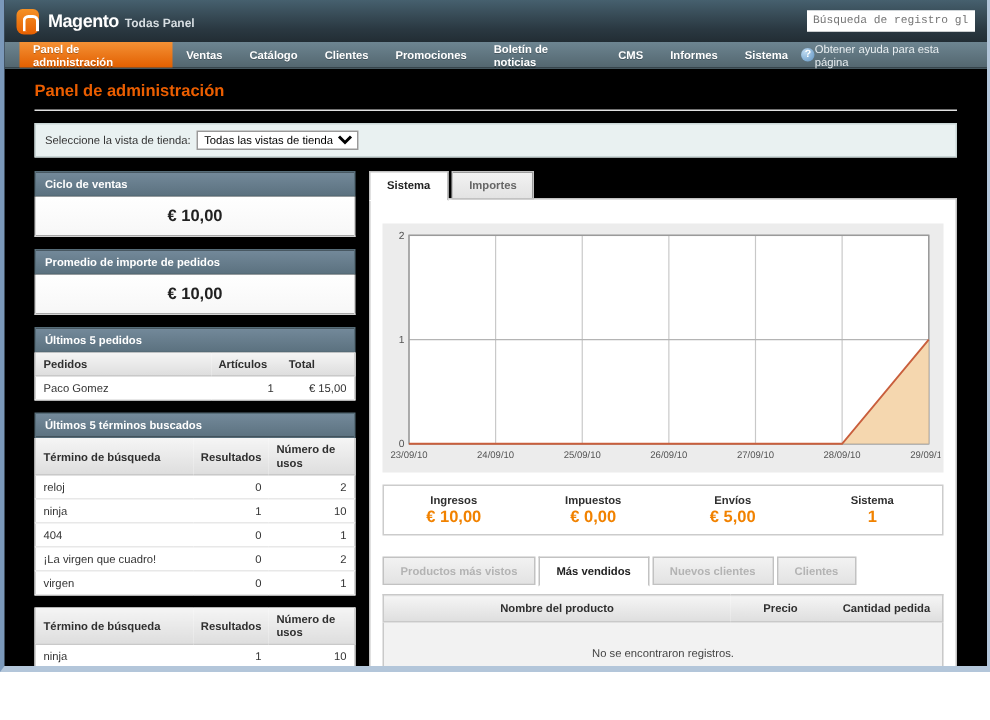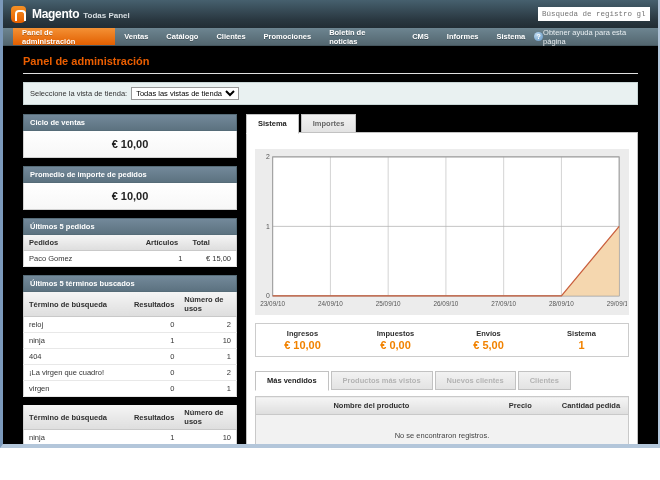--- a/index.html
+++ b/index.html
@@ -353,22 +353,22 @@
               <div class="stat-label">Envíos</div>
               <div class="stat-value">€ 5,00</div>
             </div>
             <div class="stat">
               <div class="stat-label">Sistema</div>
               <div class="stat-value">1</div>
             </div>
           </div>
 
           <div class="tabs-row bottom-tabs">
+            <span class="tab disabled">Productos más vistos</span>
             <span class="tab active">Más vendidos</span>
-            <span class="tab disabled">Productos más vistos</span>
             <span class="tab disabled">Nuevos clientes</span>
             <span class="tab disabled">Clientes</span>
           </div>
 
           <table class="grid-table">
             <thead>
                 <tr>
                   <th style="width: 62%;">Nombre del producto</th>
                   <th style="width: 18%;">Precio</th>
                   <th style="width: 20%;">Cantidad pedida</th>

